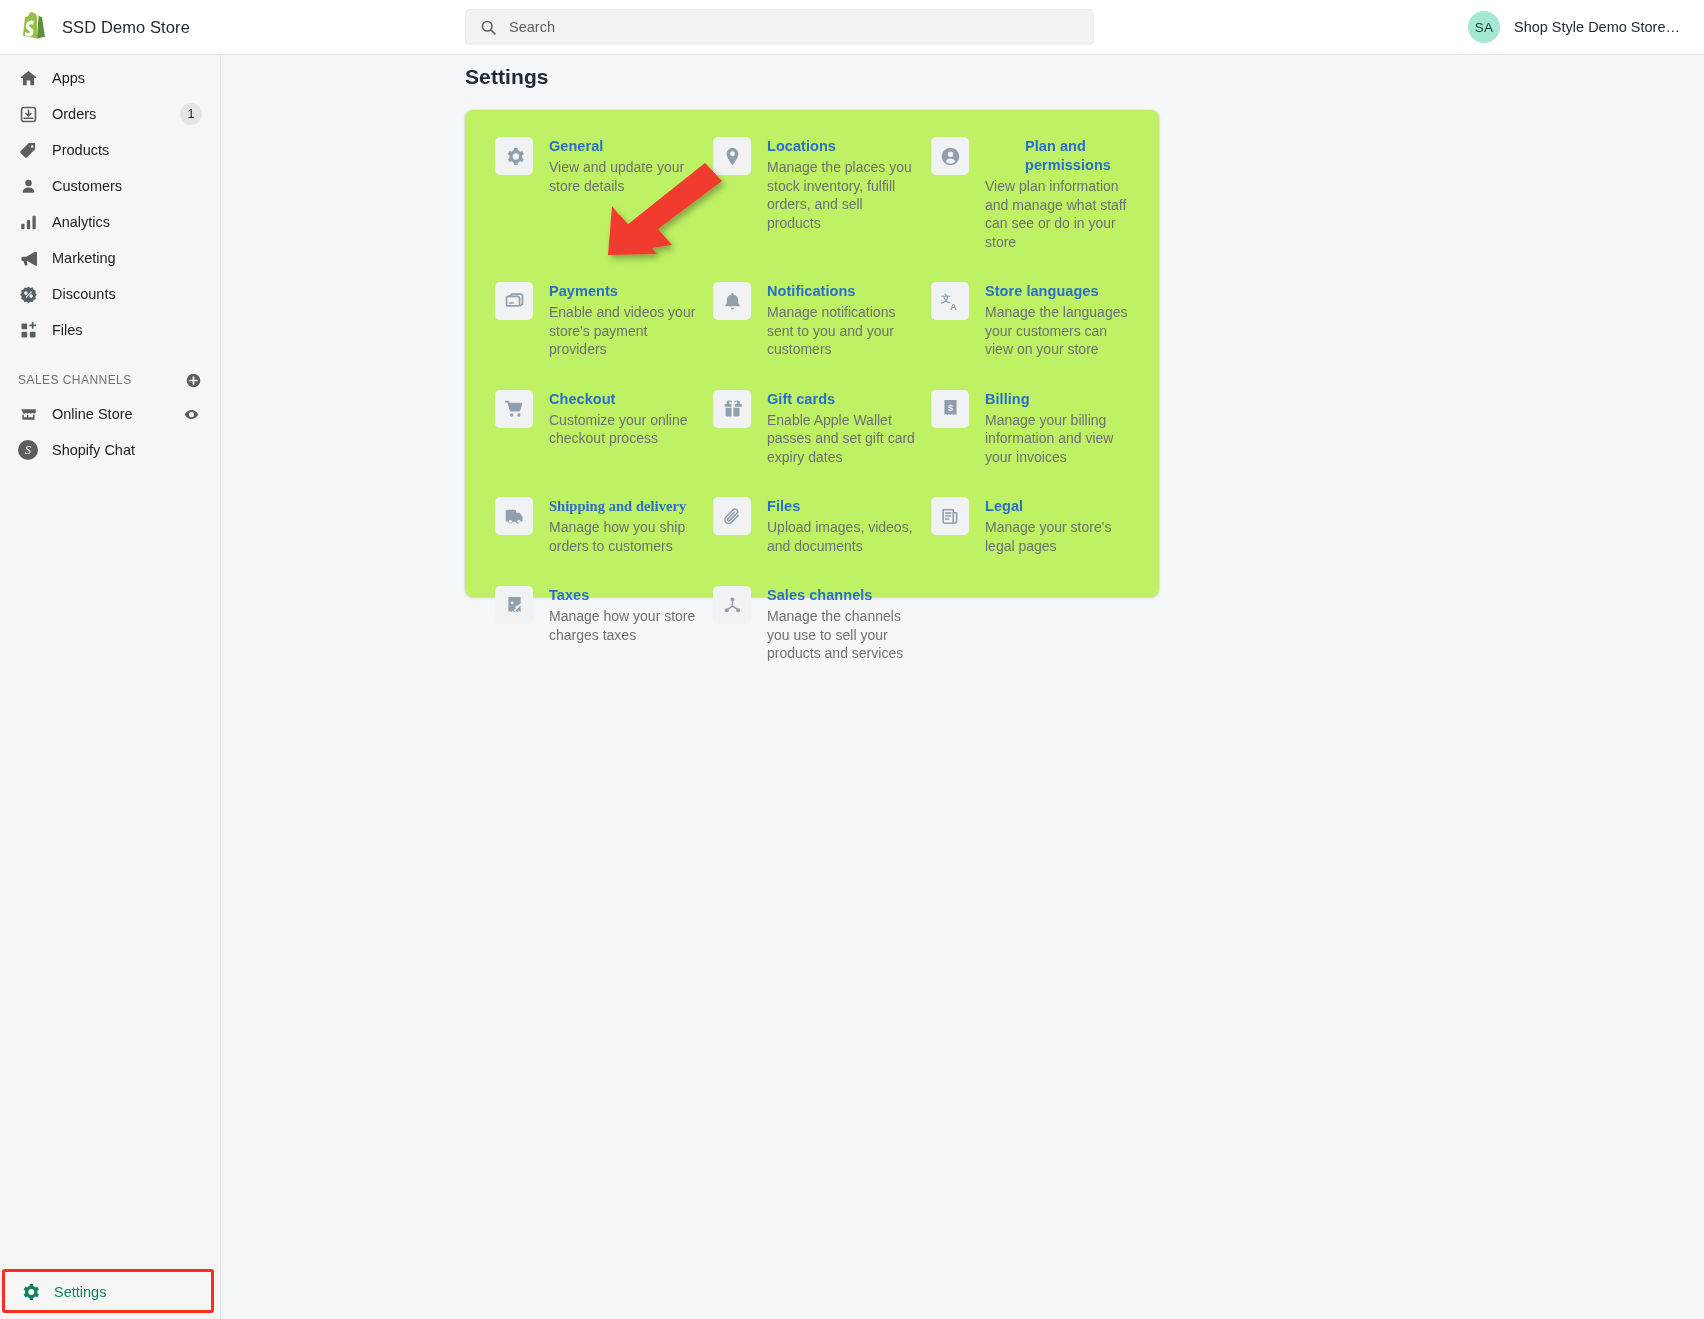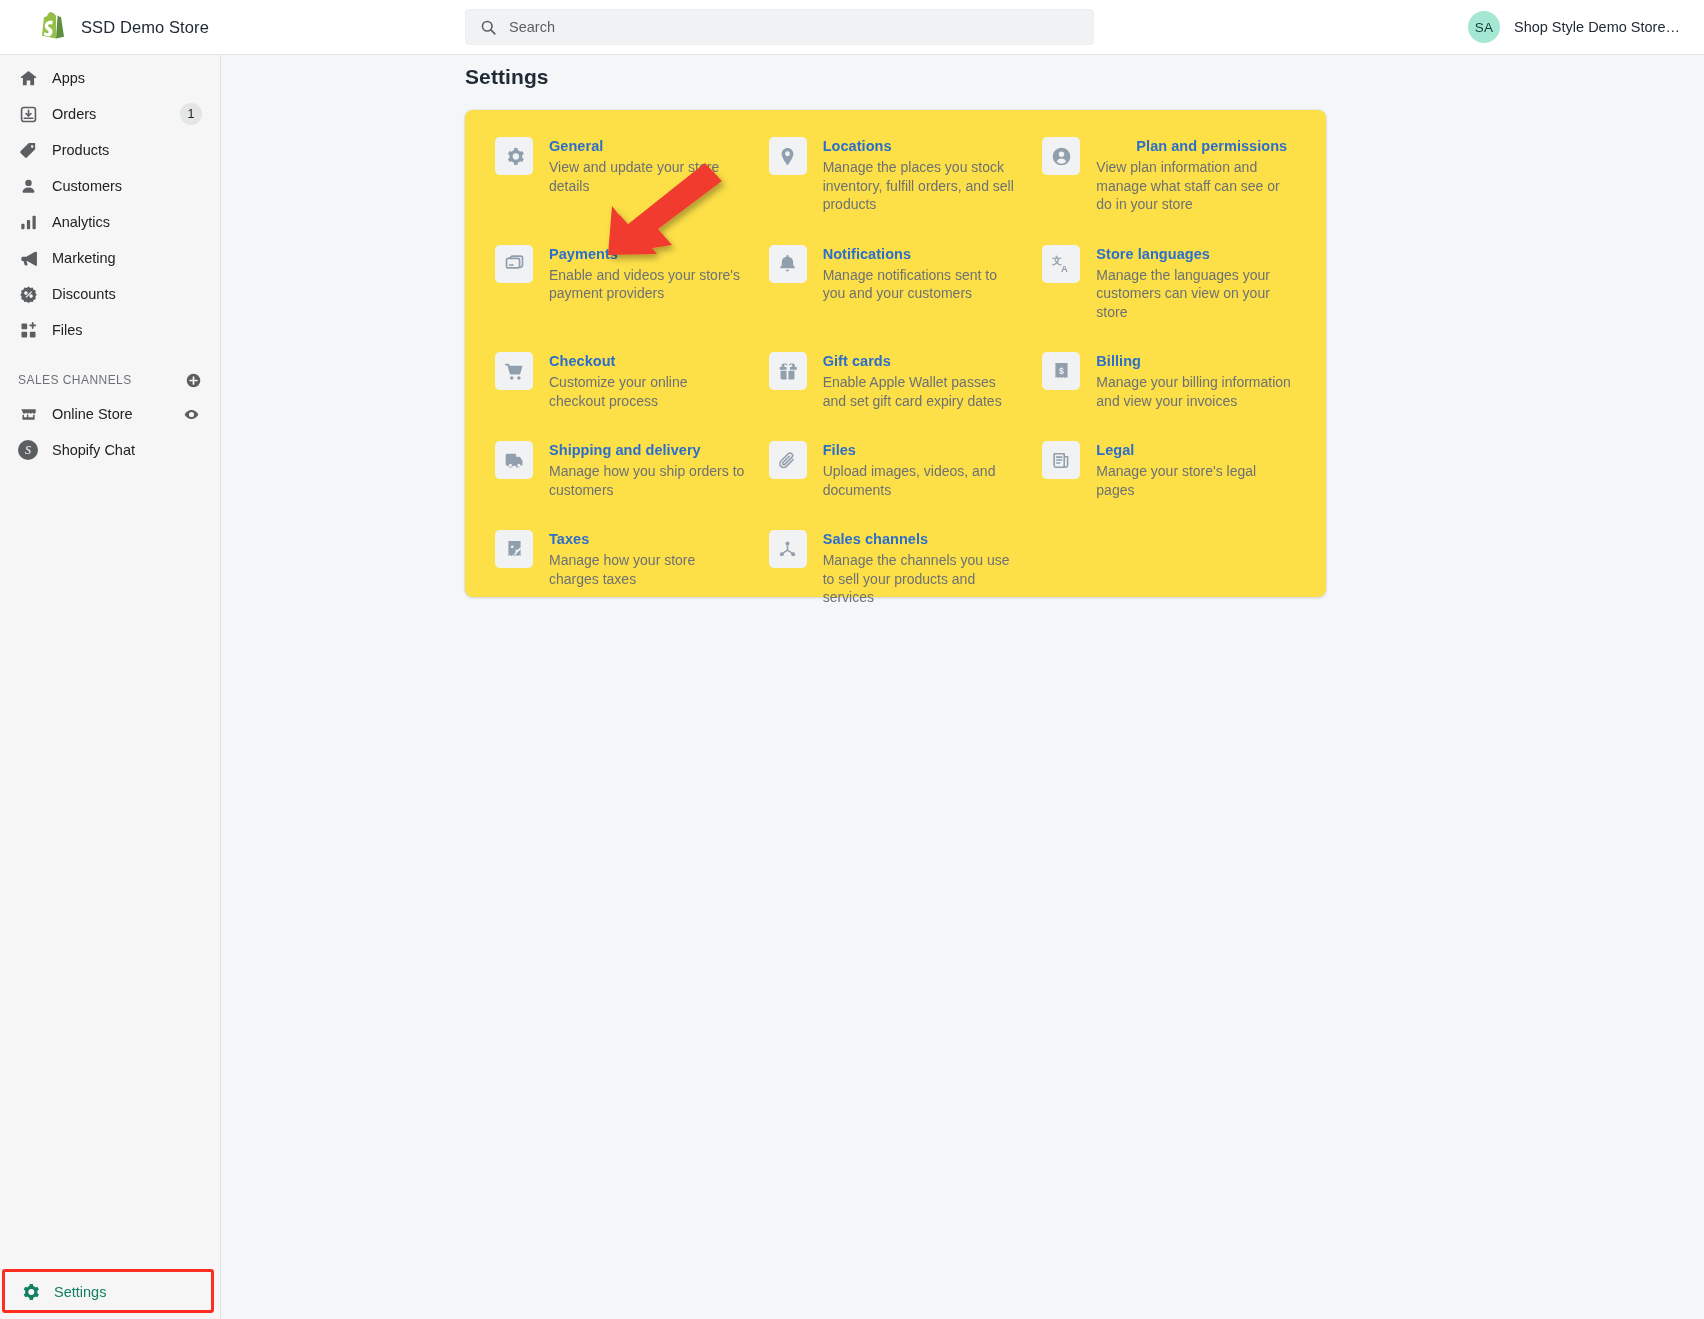--- a/index.html
+++ b/index.html
@@ -16,21 +16,21 @@
     position: absolute; top: 0; left: 0;
     width: 1704px; height: 55px;
     background: #ffffff;
     border-bottom: 1px solid #e1e3e5;
     display: flex; align-items: center;
     z-index: 20;
   }
   .brand {
     width: 240px; height: 100%;
     display: flex; align-items: center; gap: 14px;
-    padding-left: 39px;
+    padding-left: 20px;
   }
   .shopify-logo { width: 28px; height: 30px; flex: none; }
   .brand-name {
     font-size: 16.5px; color: #212b36; letter-spacing: .1px;
   }
   .search-wrap {
     position: absolute; left: 465px; top: 9px;
     width: 629px; height: 36px;
   }
   .search-box {
@@ -140,22 +140,22 @@
     background: #f4f6f8;
     overflow: hidden;
   }
   .page-title {
     position: absolute; left: 244px; top: 10px;
     font-size: 21px; color: #212b36; font-weight: bold;
     letter-spacing: .1px;
   }
   .card {
     position: absolute; left: 244px; top: 55px;
-    width: 861px; height: 487px;
-    background: #fde047;
+    width: 694px; height: 487px;
+    background: #bef264;
     border-radius: 8px;
     box-shadow: 0 0 0 1px rgba(63,63,68,.05), 0 1px 3px rgba(63,63,68,.15);
     padding: 26px 24px 0 24px;
   }
   .grid {
     display: grid;
     grid-template-columns: repeat(3, 1fr);
     column-gap: 8px;
     row-gap: 0px;
   }
@@ -481,21 +481,21 @@
 
       <div class="setting-item">
         <span class="item-icon">
           <svg width="21" height="21" viewBox="0 0 20 20" fill="currentColor">
               <path d="M1.6 4.8c0-.7.6-1.3 1.3-1.3h7.3c.7 0 1.3.6 1.3 1.3v1.6h2.7c.5 0 .9.2 1.1.6l2.1 3.1c.2.2.2.5.2.8v2.7c0 .7-.6 1.3-1.3 1.3h-.8a2.3 2.3 0 0 1-4.5 0H8.4a2.3 2.3 0 0 1-4.5 0h-1c-.7 0-1.3-.6-1.3-1.3z"></path>
               <circle cx="6.1" cy="14.6" r="1.5" fill="#f1f2f4"></circle>
               <circle cx="14.2" cy="14.6" r="1.5" fill="#f1f2f4"></circle>
             </svg>
         </span>
         <span class="item-text">
-          <span class="item-title" style="display:block;">Shipping and delivery</span>
+          <span class="item-title" style="display:block;font-family:Liberation Serif, serif;">Shipping and delivery</span>
           <span class="item-desc" style="display:block;">Manage how you ship orders to customers</span>
         </span>
       </div>
 
       <div class="setting-item">
         <span class="item-icon">
           <svg width="21" height="21" viewBox="0 0 20 20" fill="none" stroke="currentColor" stroke-width="1.5" stroke-linecap="round">
               <path d="M15.4 9.1 8.9 15.6a3.6 3.6 0 0 1-5.1-5.1l6.9-6.9a2.4 2.4 0 0 1 3.4 3.4l-6.7 6.7a1.2 1.2 0 0 1-1.7-1.7l6-6"></path>
             </svg>
         </span>

